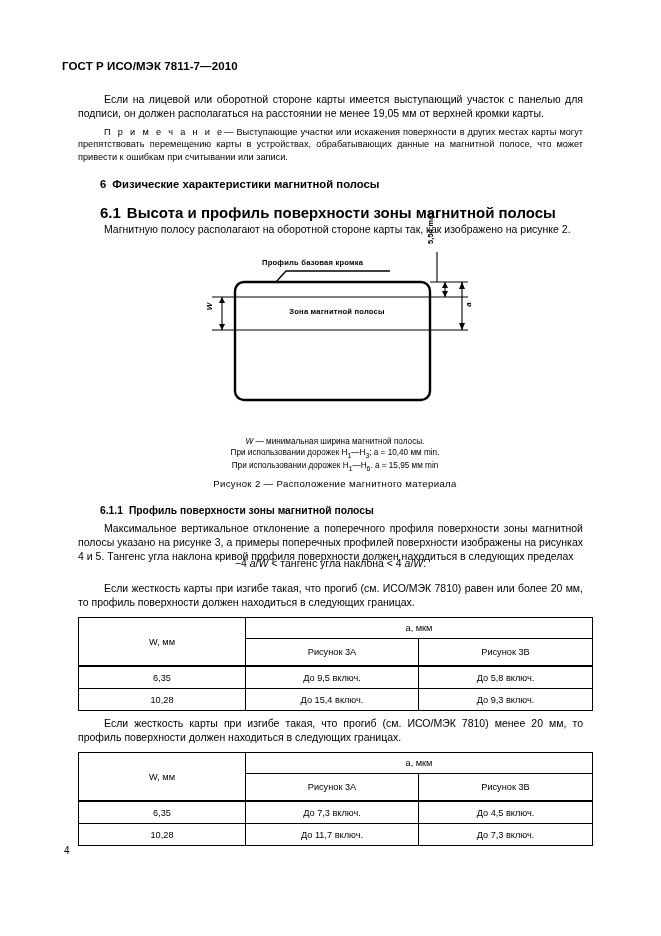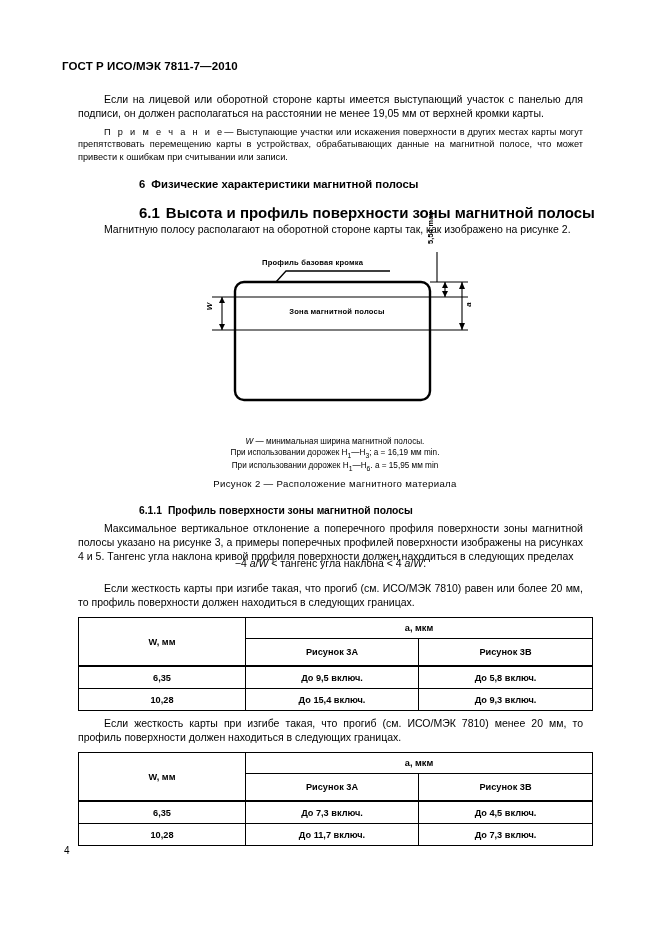--- a/index.html
+++ b/index.html
@@ -57,21 +57,20 @@
   .note-lead {
     letter-spacing: 2.1px;
     font-weight: normal;
   }
 
   
   .h-sec {
     position: absolute;
     font-weight: bold;
     white-space: nowrap;
-    margin-left: 39px;
   }
   .h6 {
     left: 100px;
     top: 178px;
     font-size: 11.3px;
   }
   .h61 {
     left: 100px;
     top: 204px;
     font-size: 15px;
@@ -127,21 +126,21 @@
   
   .tbl {
     position: absolute;
     border-collapse: collapse;
     font-size: 9.2px;
     table-layout: fixed;
   }
   .tbl td, .tbl th {
     border: 1px solid #000;
     text-align: center;
-    font-weight: bold;
+    font-weight: normal;
     padding: 0;
     vertical-align: middle;
   }
   .tbl .thick-top { border-top-width: 2px; }
   .col-w  { width: 166px; }
   .col-a  { width: 172px; }
   .col-b  { width: 173px; }
   .row-d  { height: 21px; }
 
   
@@ -217,21 +216,21 @@
     <div style="position:absolute; left:276px; top:48px; font-size:8px; font-weight:bold; font-style:italic; transform:rotate(-90deg); transform-origin:center;">a</div>
 
     <div style="position:absolute; left:236px; top:-8px; font-size:7.4px; font-weight:bold; white-space:nowrap; transform:rotate(-90deg); transform-origin:left top; letter-spacing:0.2px;">5,54 max</div>
   </div>
 
   <div class="fig-caption-lines">
     <div>
       <span class="ital">W</span><span> — минимальная ширина магнитной полосы.</span>
     </div>
     <div>
-      <span>При использовании дорожек H</span><sub>1</sub><span>—H</span><sub>3</sub><span>; a = 16,19 мм min.</span>
+      <span>При использовании дорожек H</span><sub>1</sub><span>—H</span><sub>3</sub><span>; a = 10,40 мм min.</span>
     </div>
     <div>
       <span>При использовании дорожек H</span><sub>1</sub><span>—H</span><sub>6</sub><span>. a = 15,95 мм min</span>
     </div>
   </div>
 
   <div class="fig-title">Рисунок 2 — Расположение магнитного материала</div>
 
   <div class="h-sec h611">
     <span class="h-num">6.1.1</span><span>Профиль поверхности зоны магнитной полосы</span>

